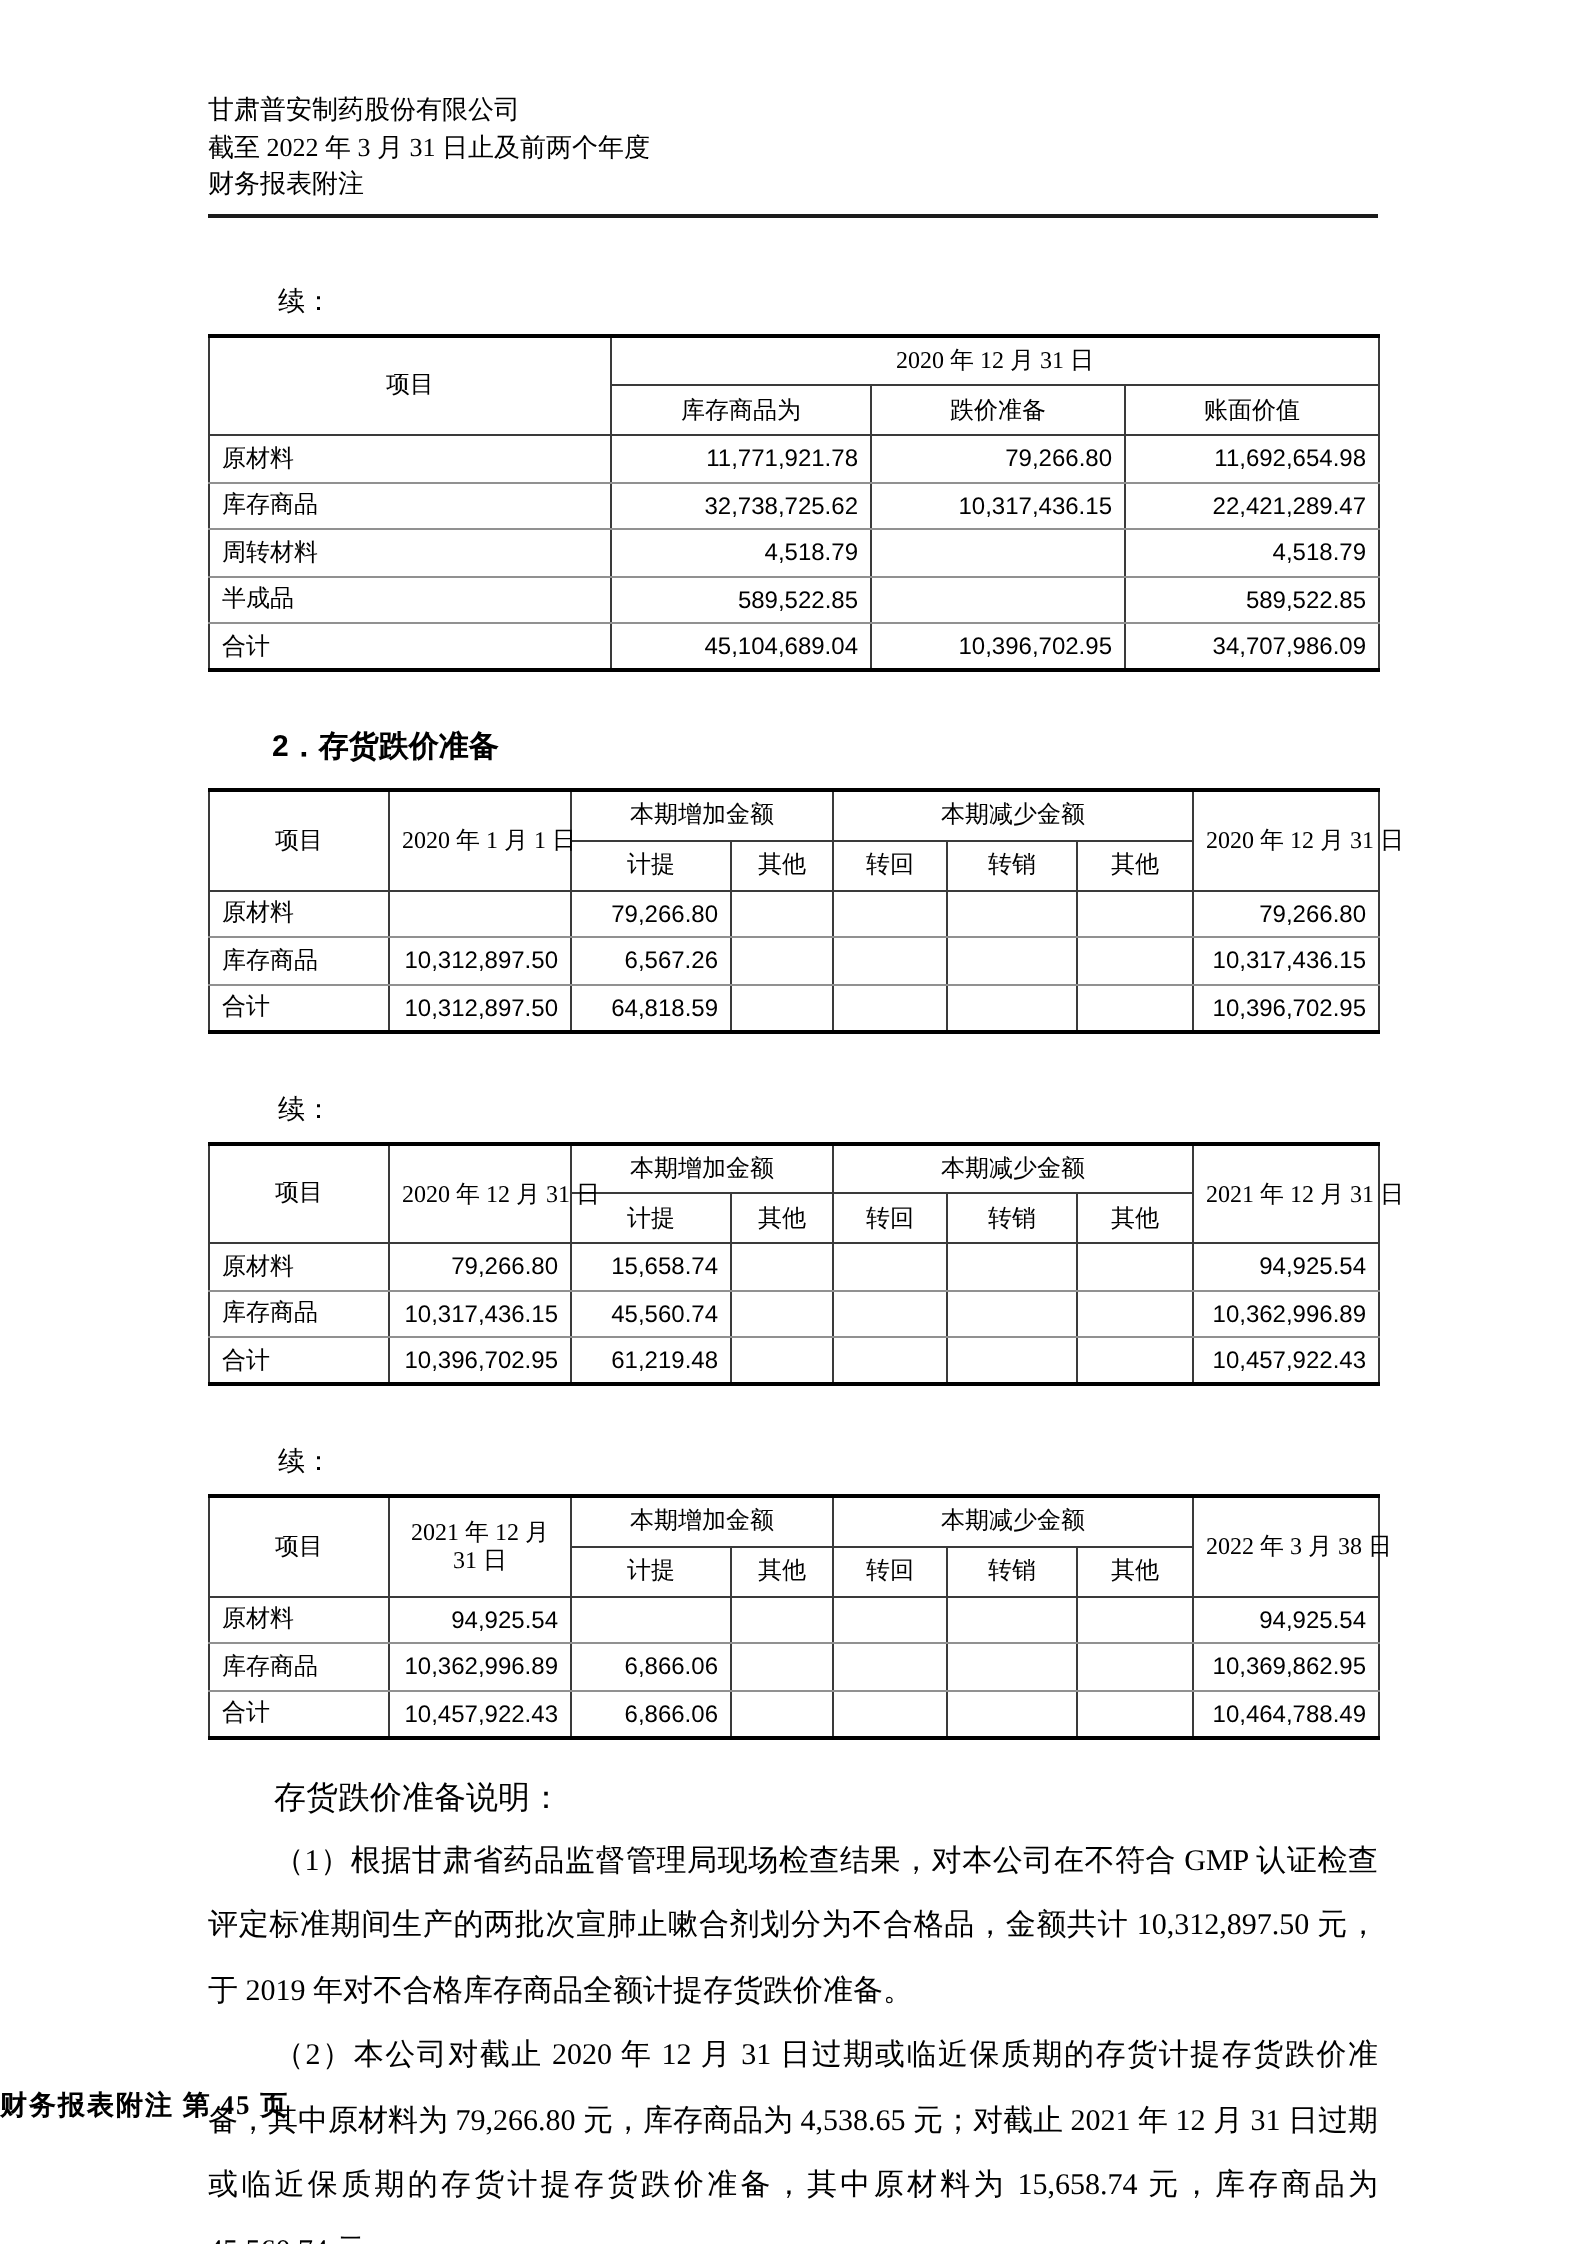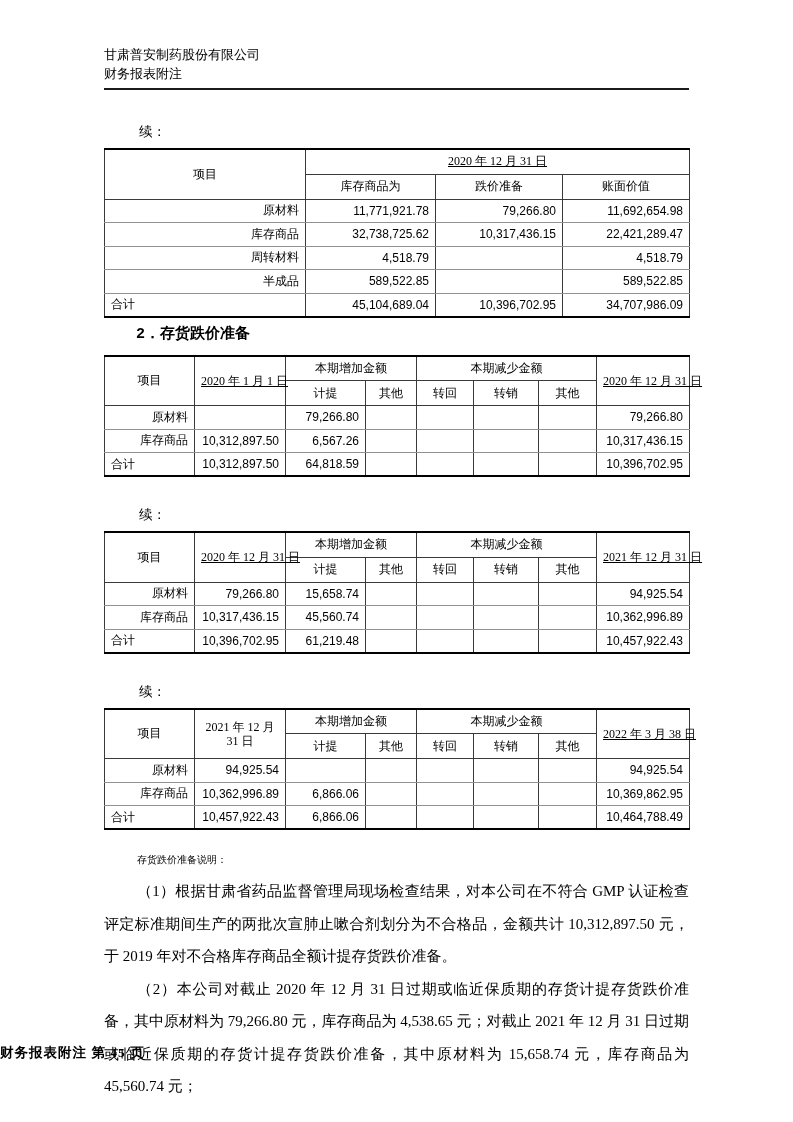--- a/index.html
+++ b/index.html
@@ -14,23 +14,23 @@
     overflow: hidden;
   }
   
   .doc-header { border-bottom: 2px solid #1b1b1b; padding-bottom: 5px; }
   .doc-header .hline { font-size: 13px; line-height: 18.5px; }
 
   
   .cont-label { margin: 30px 0 9px 0; padding-left: 35px; font-size: 13.5px; line-height: 15px; }
   .cont-label.first { margin-top: 34px; }
   .section-heading {
-    font-family: Liberation Mono, monospace;
+    font-family: Liberation Sans, sans-serif;
     font-size: 15px; font-weight: bold;
-    margin: 8px 0 11px 32px; line-height: 18px;
+    margin: 29px 0 11px 32px; line-height: 18px;
   }
 
   
   table.fin {
     width: 100%; border-collapse: collapse; table-layout: fixed;
     border-top: 2.5px solid #000; border-bottom: 2.5px solid #000;
     border-left: 1px solid #3a3a3a; border-right: 1px solid #3a3a3a;
     margin: 0;
   }
   table.fin th, table.fin td {
@@ -40,43 +40,44 @@
   }
   table.fin thead th {
     border-top: 1px solid #3a3a3a; border-bottom: 1px solid #3a3a3a;
     height: 25px; text-align: center; vertical-align: middle;
   }
   table.fin tbody td {
     border-top: 1px solid #919191; border-bottom: 1px solid #919191;
     height: 23.5px; vertical-align: middle;
   }
   .num { text-align: right; font-family: "Liberation Sans", "DejaVu Sans", sans-serif; }
-  .item { text-align: right; }
+  .item { text-align: left; }
   .total-label { text-align: left; }
   .date-cell { font-size: 11px; padding: 1px 1px; line-height: 14px; }
-  .nw { white-space: nowrap; text-decoration: underline; }
-
-  
-  .notes-intro { margin: 15px 0 0 0; padding-left: 33px; font-size: 10px; line-height: 30px; }
+  .nw { white-space: nowrap; }
+
+  
+  .notes-intro { margin: 15px 0 0 0; padding-left: 33px; font-size: 16px; line-height: 30px; font-family: Liberation Mono, monospace; }
   .note-para { margin: 0; font-size: 15px; line-height: 32.5px; text-align: justify; text-indent: 33px; }
 
   
   .page-footer {
     position: absolute; left: 0; right: 0; bottom: 60px;
     font-size: 13.5px; font-weight: bold;
     letter-spacing: 1px;
   }
 </style>
 </head>
 <body>
 
 <div class="page">
 
   <div class="doc-header">
     <div class="hline">甘肃普安制药股份有限公司</div>
+    <div class="hline">截至 2022 年 3 月 31 日止及前两个年度</div>
     <div class="hline">财务报表附注</div>
   </div>
 
   <p class="cont-label first">续：</p>
 
   <table class="fin">
     <colgroup>
         <col style="width:201px">
         <col style="width:130px">
         <col style="width:127px">

